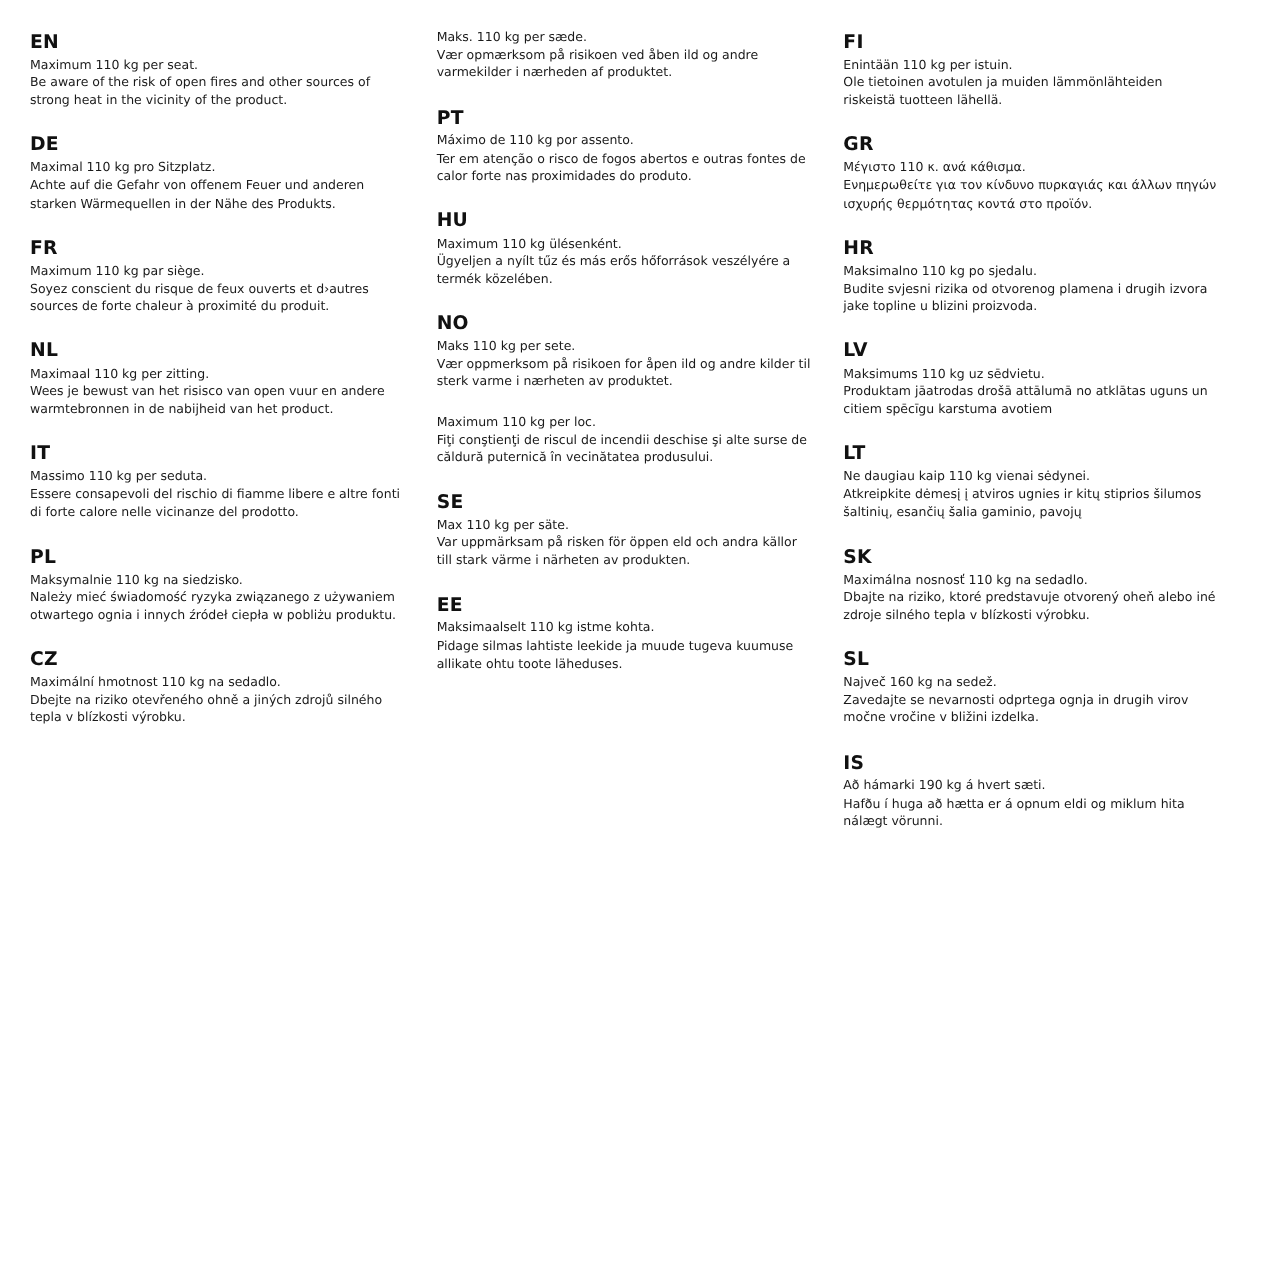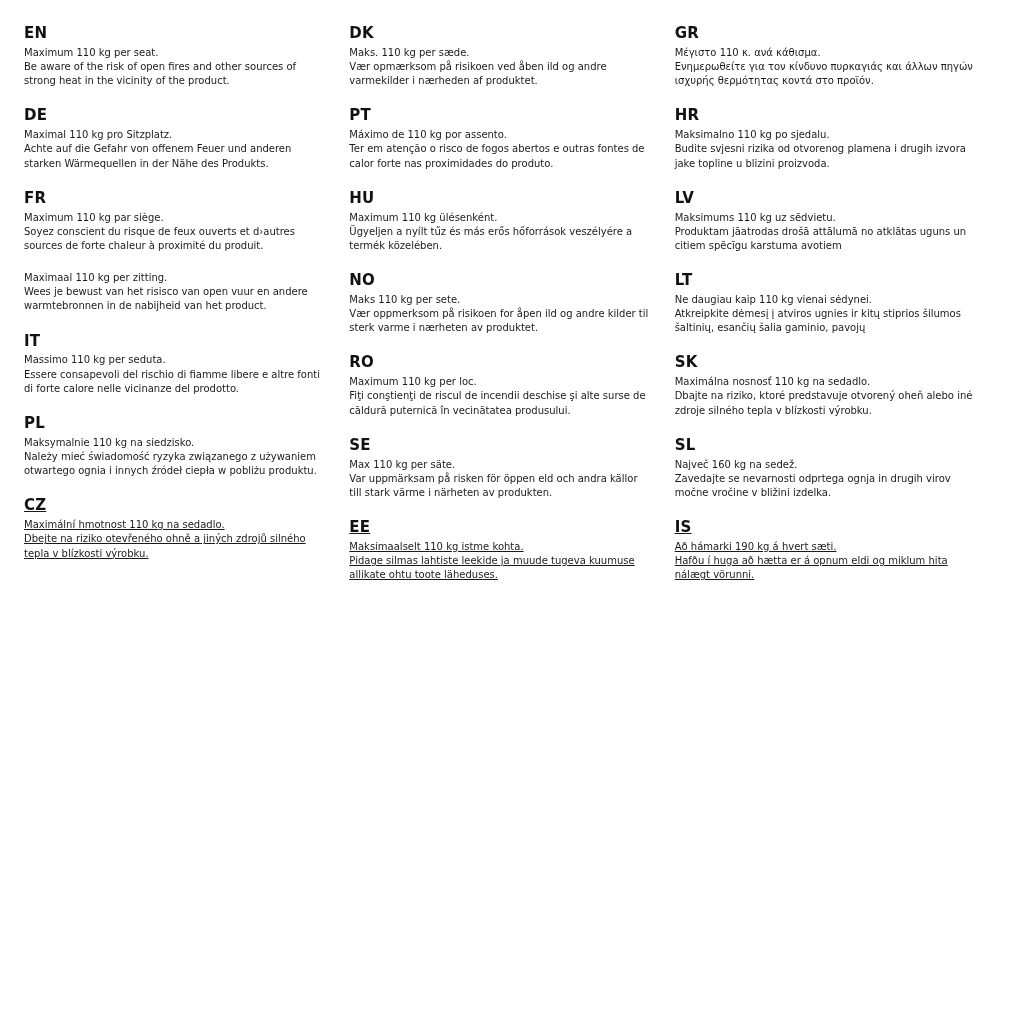--- a/index.html
+++ b/index.html
@@ -29,21 +29,20 @@
     width: 333px;
     padding-right: 26px;
     display: flex;
     flex-direction: column;
   }
   .entry {
     margin-bottom: 18px;
   }
   .entry:last-child {
     margin-bottom: 0;
-    text-decoration: underline;
   }
   .lang-code {
     font-size: 15px;
     font-weight: bold;
     line-height: 1.32;
     letter-spacing: 0.2px;
     margin: 0 0 2px 0;
     color: #111111;
   }
   .lang-text {
@@ -70,20 +69,21 @@
       <div class="lang-code">DE</div>
       <div class="lang-text">Maximal 110 kg pro Sitzplatz.
 Achte auf die Gefahr von offenem Feuer und anderen starken Wärmequellen in der Nähe des Produkts.</div>
     </div>
     <div class="entry">
       <div class="lang-code">FR</div>
       <div class="lang-text">Maximum 110 kg par siège.
 Soyez conscient du risque de feux ouverts et d›autres sources de forte chaleur à proximité du produit.</div>
     </div>
     <div class="entry">
+      <div class="lang-code">NL</div>
       <div class="lang-text">Maximaal 110 kg per zitting.
 Wees je bewust van het risisco van open vuur en andere warmtebronnen in de nabijheid van het product.</div>
     </div>
     <div class="entry">
       <div class="lang-code">IT</div>
       <div class="lang-text">Massimo 110 kg per seduta.
 Essere consapevoli del rischio di fiamme libere e altre fonti di forte calore nelle vicinanze del prodotto.</div>
     </div>
     <div class="entry">
       <div class="lang-code">PL</div>
@@ -92,57 +92,60 @@
     </div>
     <div class="entry">
       <div class="lang-code">CZ</div>
       <div class="lang-text">Maximální hmotnost 110 kg na sedadlo.
 Dbejte na riziko otevřeného ohně a jiných zdrojů silného tepla v blízkosti výrobku.</div>
     </div>
   </div>
 
   <div class="column">
     <div class="entry">
-      <div class="lang-code">DK</div>
       <div class="lang-text">Maks. 110 kg per sæde.
 Vær opmærksom på risikoen ved åben ild og andre varmekilder i nærheden af produktet.</div>
     </div>
     <div class="entry">
       <div class="lang-code">PT</div>
       <div class="lang-text">Máximo de 110 kg por assento.
 Ter em atenção o risco de fogos abertos e outras fontes de calor forte nas proximidades do produto.</div>
     </div>
     <div class="entry">
       <div class="lang-code">HU</div>
       <div class="lang-text">Maximum 110 kg ülésenként.
 Ügyeljen a nyílt tűz és más erős hőforrások veszélyére a termék közelében.</div>
     </div>
     <div class="entry">
       <div class="lang-code">NO</div>
       <div class="lang-text">Maks 110 kg per sete.
 Vær oppmerksom på risikoen for åpen ild og andre kilder til sterk varme i nærheten av produktet.</div>
     </div>
     <div class="entry">
-      <div class="lang-code">RO</div>
       <div class="lang-text">Maximum 110 kg per loc.
 Fiţi conştienţi de riscul de incendii deschise şi alte surse de căldură puternică în vecinătatea produsului.</div>
     </div>
     <div class="entry">
       <div class="lang-code">SE</div>
       <div class="lang-text">Max 110 kg per säte.
 Var uppmärksam på risken för öppen eld och andra källor till stark värme i närheten av produkten.</div>
     </div>
     <div class="entry">
       <div class="lang-code">EE</div>
       <div class="lang-text">Maksimaalselt 110 kg istme kohta.
 Pidage silmas lahtiste leekide ja muude tugeva kuumuse allikate ohtu toote läheduses.</div>
     </div>
   </div>
 
   <div class="column">
+    <div class="entry">
+      <div class="lang-code">FI</div>
+      <div class="lang-text">Enintään 110 kg per istuin.
+Ole tietoinen avotulen ja muiden lämmönlähteiden riskeistä tuotteen lähellä.</div>
+    </div>
     <div class="entry">
       <div class="lang-code">GR</div>
       <div class="lang-text">Μέγιστο 110 κ. ανά κάθισμα.
  Ενημερωθείτε για τον κίνδυνο πυρκαγιάς και άλλων πηγών ισχυρής θερμότητας κοντά στο προϊόν.</div>
     </div>
     <div class="entry">
       <div class="lang-code">HR</div>
       <div class="lang-text">Maksimalno 110 kg po sjedalu.
 Budite svjesni rizika od otvorenog plamena i drugih izvora jake topline u blizini proizvoda.</div>
     </div>

